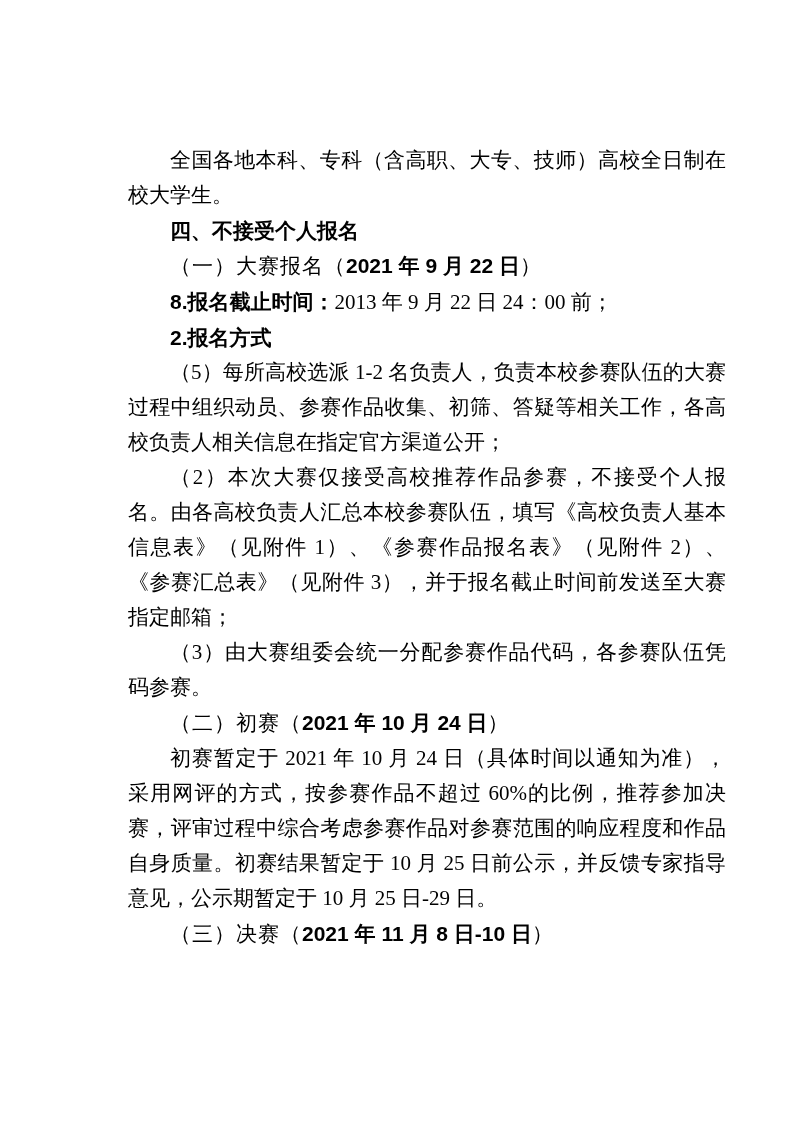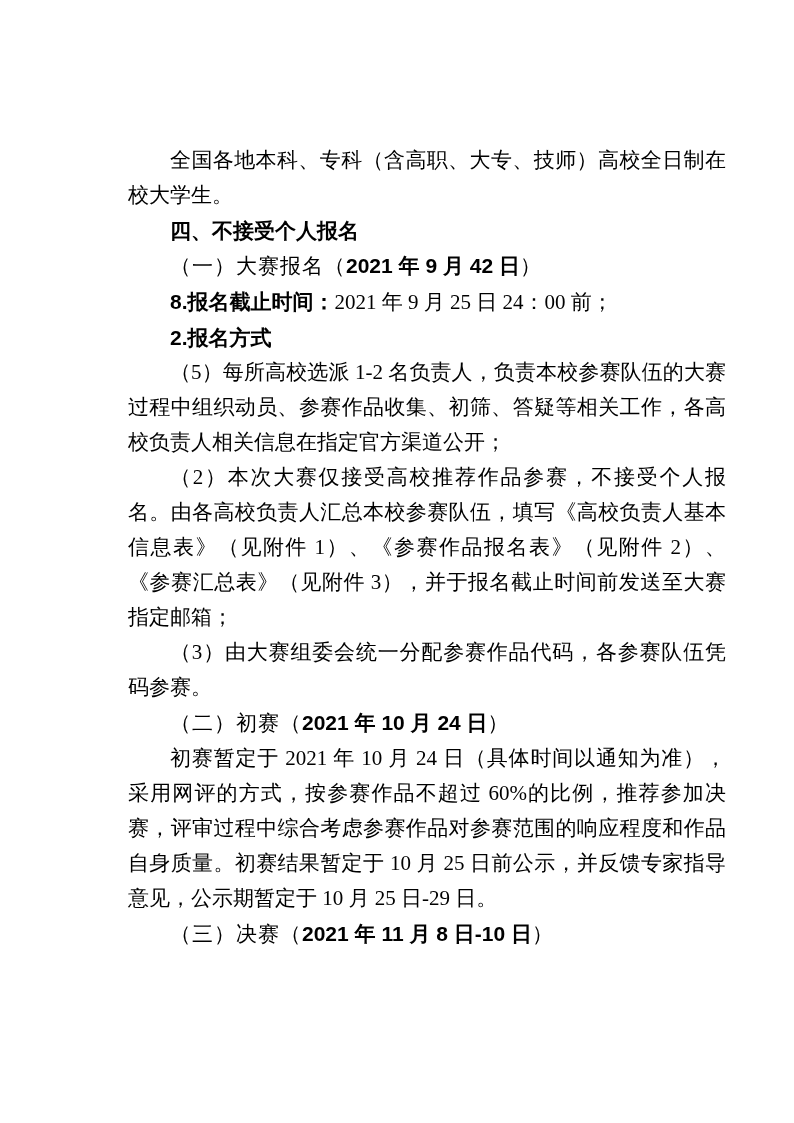--- a/index.html
+++ b/index.html
@@ -63,23 +63,23 @@
 </head>
 <body>
 
 <div class="page">
   <div class="textblock">
 
     <p class="para body">全国各地本科、专科（含高职、大专、技师）高校全日制在校大学生。</p>
 
     <p class="para heading">四、不接受个人报名</p>
 
-    <p class="para subhead"><span class="kai">（一）大赛报名（</span><span class="date">2021 年 9 月 42 日</span><span class="kai">）</span></p>
+    <p class="para subhead"><span class="kai">（一）大赛报名（</span><span class="date">2021 年 9 月 22 日</span><span class="kai">）</span></p>
 
-    <p class="para"><span class="bold-label">8.报名截止时间：</span><span>2021 年 9 月 25 日 24：00 前；</span></p>
+    <p class="para"><span class="bold-label">8.报名截止时间：</span><span>2013 年 9 月 22 日 24：00 前；</span></p>
 
     <p class="para boldpara">2.报名方式</p>
 
     <p class="para body">（5）每所高校选派 1-2 名负责人，负责本校参赛队伍的大赛过程中组织动员、参赛作品收集、初筛、答疑等相关工作，各高校负责人相关信息在指定官方渠道公开；</p>
 
     <p class="para body">（2）本次大赛仅接受高校推荐作品参赛，不接受个人报名。由各高校负责人汇总本校参赛队伍，填写《高校负责人基本信息表》（见附件 1）、《参赛作品报名表》（见附件 2）、《参赛汇总表》（见附件 3），并于报名截止时间前发送至大赛指定邮箱；</p>
 
     <p class="para body">（3）由大赛组委会统一分配参赛作品代码，各参赛队伍凭码参赛。</p>
 
     <p class="para subhead"><span class="kai">（二）初赛（</span><span class="date">2021 年 10 月 24 日</span><span class="kai">）</span></p>

